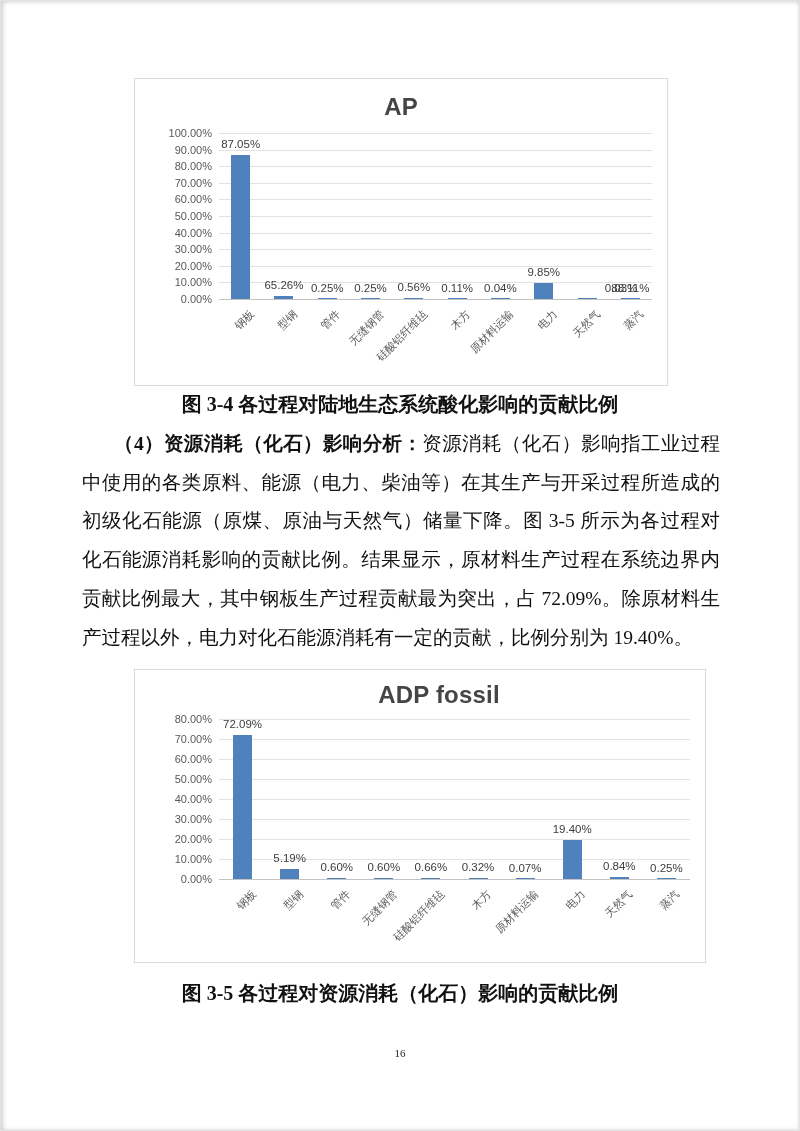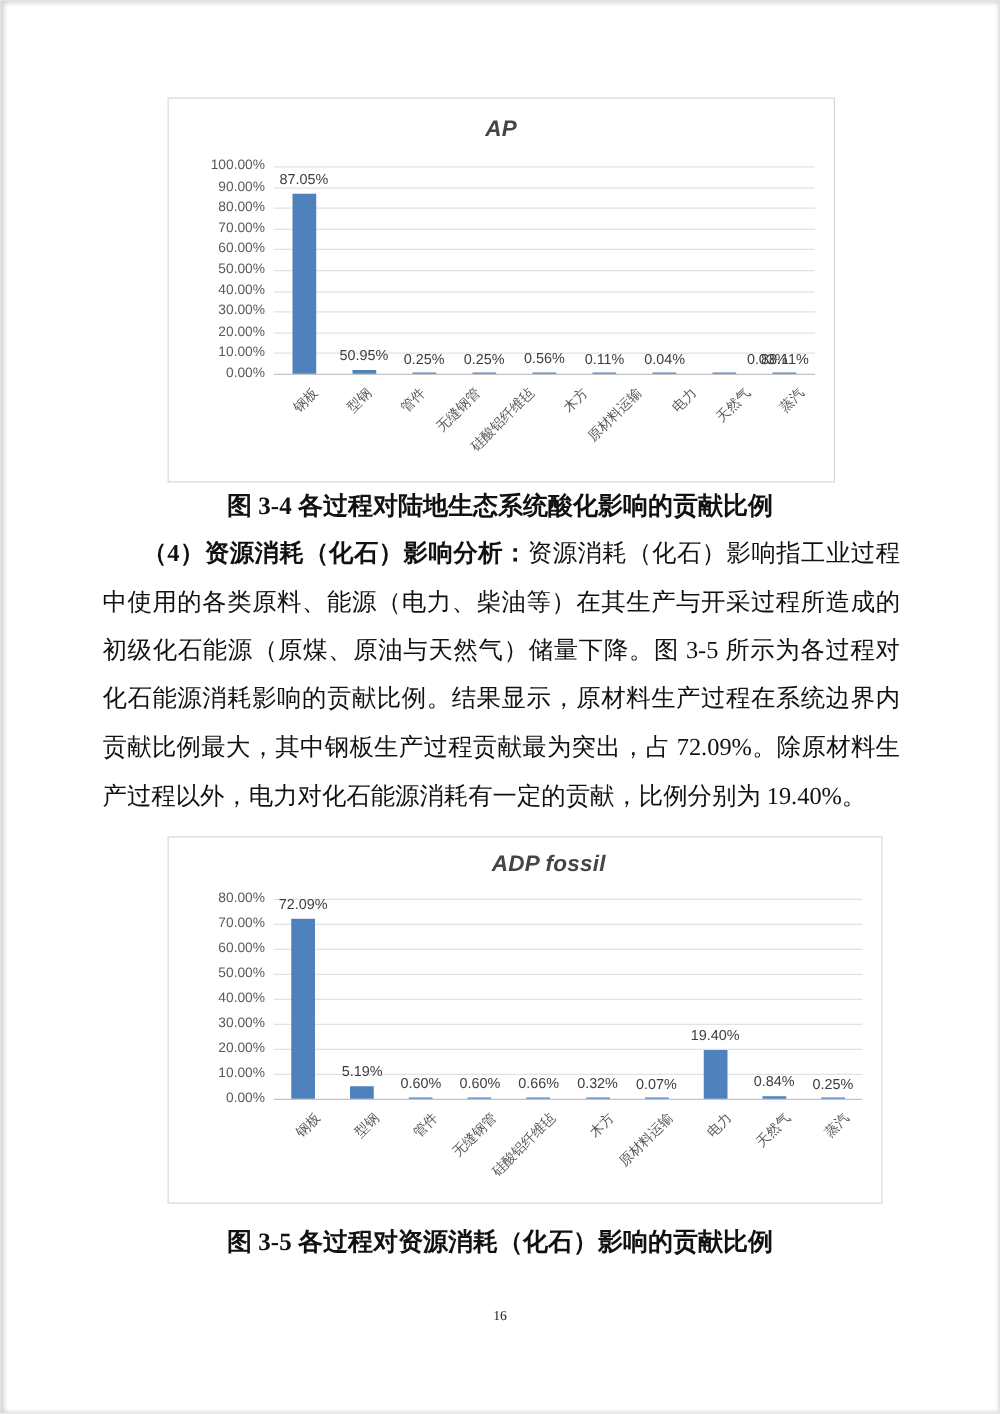--- a/index.html
+++ b/index.html
@@ -16,23 +16,22 @@
 
   
   .chart-frame{
     position:absolute;left:133px;width:532px;background:#ffffff;
     border:1px solid #d9d9d9;
     font-family:"Liberation Sans","DejaVu Sans",sans-serif;
   }
   .chart1{top:77px;height:306px;}
   .chart2{top:668px;height:292px;padding-left:38px;}
   .chart-title{
-    text-align:center;font-weight:bold;font-size:18px;color:#454545;
+    text-align:center;font-weight:bold;font-size:24px;color:#454545;
     letter-spacing:.2px;
-    font-style:italic;
   }
   .chart1 .chart-title{margin-top:14px;}
   .chart2 .chart-title{margin-top:11px;}
   .plot-row{position:absolute;left:25px;right:15px;display:flex;}
   .chart1 .plot-row{top:54px;}
   .chart2 .plot-row{top:49px;}
   .y-axis{width:59px;flex:none;position:relative;}
   .plot-col{flex:1;min-width:0;}
   .plot-area{position:relative;}
   .chart1 .y-axis,.chart1 .plot-area{height:166px;}
@@ -106,21 +105,21 @@
           <div class="ytick" style="top: 166px;">0.00%</div>
         </div>
       <div class="plot-col">
         <div class="plot-area">
           <div class="bars">
               <div class="slot">
                 <div class="dlabel" style="bottom: 149.503px;">87.05%</div>
                 <div class="bar" style="height: 144.503px; background: rgb(79, 129, 189);"></div>
               </div>
               <div class="slot">
-                <div class="dlabel" style="bottom: 7.822px;">50.95%</div>
+                <div class="dlabel" style="bottom: 7.822px;">65.26%</div>
                 <div class="bar" style="height: 2.822px; background: rgb(79, 129, 189);"></div>
               </div>
               <div class="slot">
                 <div class="dlabel" style="bottom: 5.415px;">0.25%</div>
                 <div class="bar" style="height: 0.6px; background: rgb(79, 129, 189);"></div>
               </div>
               <div class="slot">
                 <div class="dlabel" style="bottom: 5.415px;">0.25%</div>
                 <div class="bar" style="height: 0.6px; background: rgb(79, 129, 189);"></div>
               </div>
@@ -128,20 +127,24 @@
                 <div class="dlabel" style="bottom: 5.9296px;">0.56%</div>
                 <div class="bar" style="height: 0.9296px; background: rgb(79, 129, 189);"></div>
               </div>
               <div class="slot">
                 <div class="dlabel" style="bottom: 5.1826px;">0.11%</div>
                 <div class="bar" style="height: 0.6px; background: rgb(79, 129, 189);"></div>
               </div>
               <div class="slot">
                 <div class="dlabel" style="bottom: 5.0664px;">0.04%</div>
                 <div class="bar" style="height: 0.6px; background: rgb(79, 129, 189);"></div>
+              </div>
+              <div class="slot">
+                <div class="dlabel" style="bottom: 21.351px;">9.85%</div>
+                <div class="bar" style="height: 16.351px; background: rgb(79, 129, 189);"></div>
               </div>
               <div class="slot">
                 <div class="dlabel" style="bottom: 5.0498px; margin-left: 34px;">0.03%</div>
                 <div class="bar" style="height: 0.6px; background: rgb(79, 129, 189);"></div>
               </div>
               <div class="slot">
                 <div class="dlabel" style="bottom: 5.2988px;">88.11%</div>
                 <div class="bar" style="height: 0.6px; background: rgb(79, 129, 189);"></div>
               </div>
             </div>

